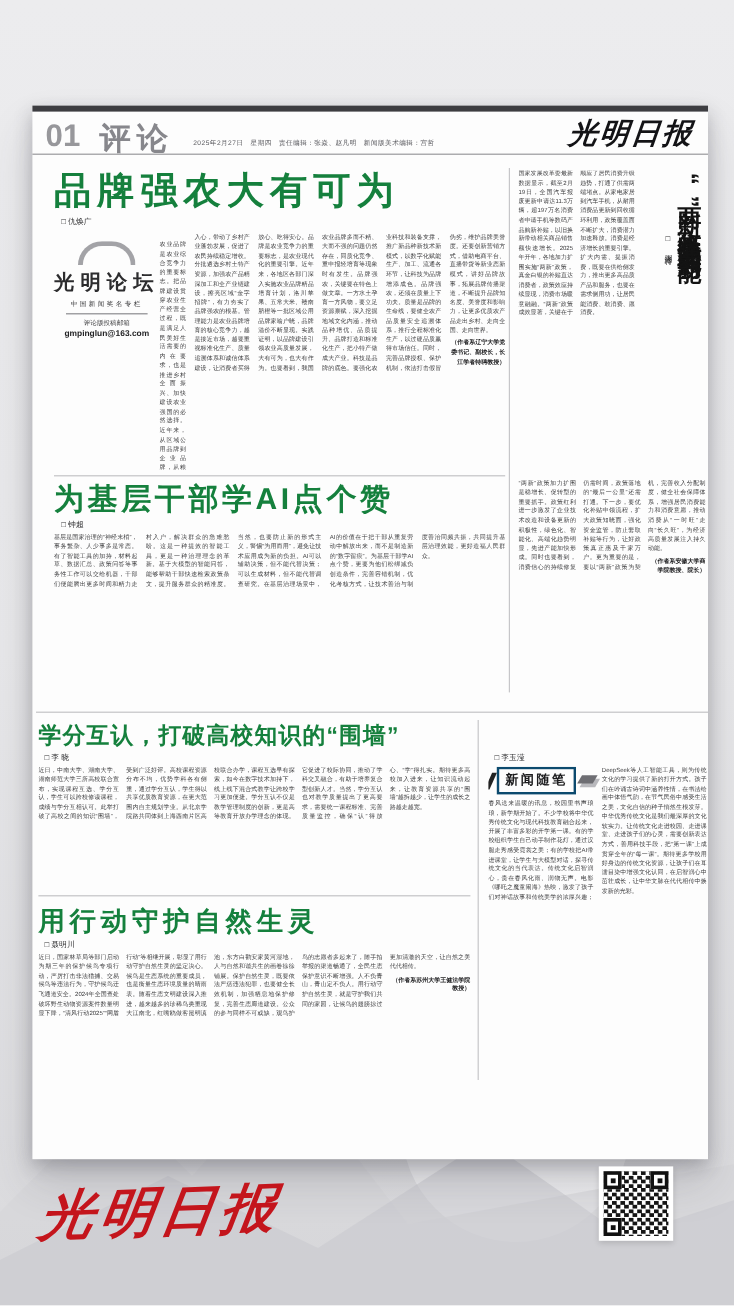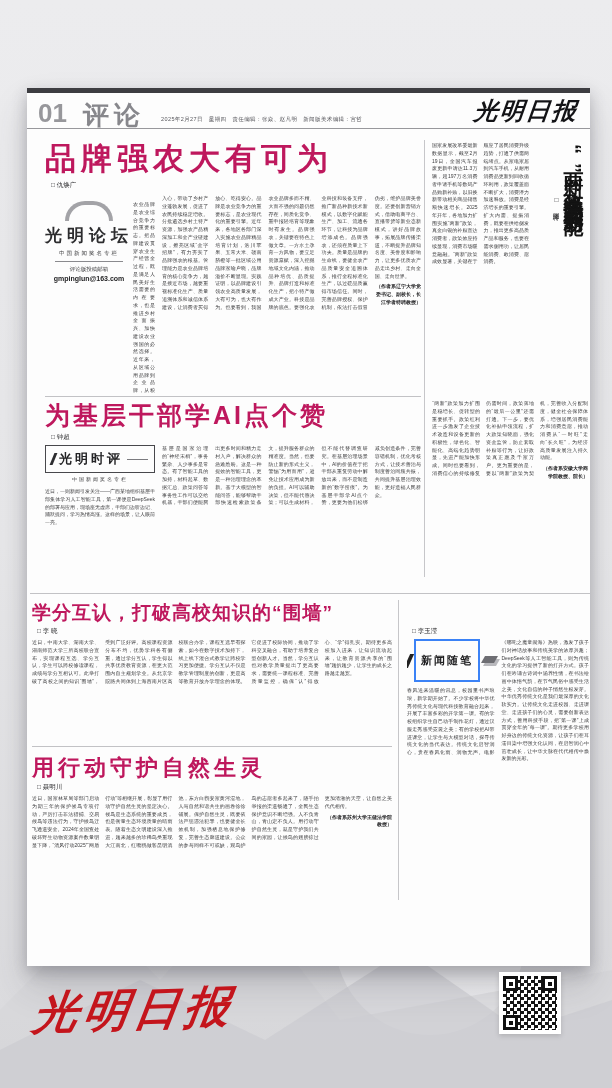--- a/index.html
+++ b/index.html
@@ -24,21 +24,21 @@
 
   
   #page-no   { left:11px; top:10px; font-size:26px; font-weight:700; color:#97979b; }
   #section   { left:56px; top:10px; font-size:26px; font-weight:900; color:#87878c; letter-spacing:5px; }
   #dateline  { left:134px; top:28px; font-size:5.5px; color:#55555a; letter-spacing:.4px; white-space:nowrap; }
   #masthead  { right:12px; top:7px; font-size:24px; font-weight:700; font-style:italic;
                font-family:"Liberation Serif", serif; color:#131316; transform:skewX(-6deg); letter-spacing:2px; }
   #header-rule { left:0; top:40px; width:563px; height:1px; background:#98989c; }
 
   
-  .headline { font-weight:900; color:#be185d; white-space:nowrap; }
+  .headline { font-weight:900; color:#15803d; white-space:nowrap; }
   .author   { font-size:6.5px; color:#2e2e30; }
   .body     { font-size:5px; line-height:1.55; color:#3c3c3e; text-align:justify; overflow:hidden; }
   .cols     { column-fill:balance; }
   .attr     { display:block; font-weight:700; text-align:right; margin-top:3px; color:#232325; }
   .rule-h   { background:#c2c2c5; height:1px; }
   .rule-v   { background:#c6c6c9; width:1px; }
 
   
   #a1-title  { left:18px; top:50px; font-size:31px; letter-spacing:5px; }
   #a1-author { left:24px; top:93px; }
@@ -90,21 +90,21 @@
   #a4-author { left:10px; top:695px; }
   #a4-body   { left:5px; top:707px; width:360px; height:113px; column-count:5; column-gap:6px; }
 
   
   #a5-vrule  { left:371px; top:512px; height:300px; }
   #a5-title  { left:380px; top:510px; font-size:21px; letter-spacing:1px; }
   #a5-author { left:385px; top:539px; }
   #a5-body   { left:380px; top:551px; width:182px; height:260px; column-count:2; column-gap:7px; }
   #badge     { display:flex; align-items:center; gap:3px; width:92px; margin:0 0 5px 0; break-inside:avoid; }
   #badge-stroke { width:4px; height:14px; background:#222; transform:skewX(-24deg); }
-  #badge-label  { border:2px solid #3b82f6; padding:11px 5px; font-size:11px; font-weight:900;
+  #badge-label  { border:2px solid #0c4a6e; padding:1px 5px; font-size:11px; font-weight:900;
                   color:#1d1d1f; letter-spacing:2px; white-space:nowrap; }
   #badge-icon   { position:relative; width:16px; height:12px; }
   #badge-icon .p1 { position:absolute; left:2px; top:4px; width:13px; height:7px; background:#b9b9bd; transform:skewX(-30deg); }
   #badge-icon .p2 { position:absolute; left:0; top:1px; width:13px; height:7px; background:#6e6e73; transform:skewX(-30deg); }
 
   
   #f-logo  { left:34px; top:980px; font-size:45px; font-weight:700; font-style:italic;
              font-family:"Liberation Serif", serif; color:#c4151c; letter-spacing:5px;
              transform:skewX(-10deg) rotate(-2deg); z-index:2; }
   #f-date  { left:252px; top:986px; font-size:19px; font-weight:700; color:#4e4e53; letter-spacing:3px; z-index:2; }
@@ -165,31 +165,20 @@
       <div id="lx-author">□ 周泽将</div>
     </div>
     <div class="abs body cols" id="lx-bottom">
       <span>“两新”政策加力扩围是稳增长、促转型的重要抓手。政策红利进一步激发了企业技术改造和设备更新的积极性，绿色化、智能化、高端化趋势明显，先进产能加快形成。同时也要看到，消费信心的持续修复仍需时间，政策落地的“最后一公里”还需打通。下一步，要优化补贴申领流程，扩大政策知晓面，强化资金监管，防止套取补贴等行为，让好政策真正惠及千家万户。更为重要的是，要以“两新”政策为契机，完善收入分配制度，健全社会保障体系，增强居民消费能力和消费意愿，推动消费从“一时旺”走向“长久旺”，为经济高质量发展注入持久动能。</span>
       <span class="attr">（作者系安徽大学商学院教授、院长）</span>
     </div>
 
     <div class="abs headline" id="a2-title">为基层干部学AI点个赞</div>
     <div class="abs author" id="a2-author">□ 钟超</div>
     <div class="abs" id="a2-flex">
-      <div id="a2-leftcol">
-        <div>
-          <div id="sp-box">
-            <div id="sp-stroke"></div>
-            <div id="sp-title">光明时评</div>
-            <div id="sp-tail"></div>
-          </div>
-          <div id="sp-sub">中国新闻奖名专栏</div>
-        </div>
-        <div class="body" id="a2-bodyleft">近日，一则新闻引发关注——广西某地组织基层干部集体学习人工智能工具，第一课便是DeepSeek的部署与应用，现场座无虚席，干部们边听边记、踊跃提问，学习热情高涨。这样的场景，让人眼前一亮。</div>
-      </div>
       <div class="body cols" id="a2-cols">基层是国家治理的“神经末梢”，事务繁杂、人少事多是常态。有了智能工具的加持，材料起草、数据汇总、政策问答等事务性工作可以交给机器，干部们便能腾出更多时间和精力走村入户，解决群众的急难愁盼。这是一种提效的智能工具，更是一种治理理念的革新。基于大模型的智能问答，能够帮助干部快速检索政策条文，提升服务群众的精准度。当然，也要防止新的形式主义，警惕“为用而用”，避免让技术应用成为新的负担。AI可以辅助决策，但不能代替决策；可以生成材料，但不能代替调查研究。在基层治理场景中，AI的价值在于把干部从重复劳动中解放出来，而不是制造新的“数字留痕”。为基层干部学AI点个赞，更要为他们松绑减负创造条件，完善容错机制，优化考核方式，让技术善治与制度善治同频共振，共同提升基层治理效能，更好造福人民群众。</div>
     </div>
 
     <div class="abs rule-h" id="mid-rule"></div>
 
     <div class="abs headline" id="a3-title">学分互认，打破高校知识的“围墙”</div>
     <div class="abs author" id="a3-author">□ 李 晓</div>
     <div class="abs body cols" id="a3-body">近日，中南大学、湖南大学、湖南师范大学三所高校联合宣布，实现课程互选、学分互认，学生可以跨校修读课程，成绩与学分互相认可。此举打破了高校之间的知识“围墙”，受到广泛好评。高校课程资源分布不均，优势学科各有侧重，通过学分互认，学生得以共享优质教育资源，在更大范围内自主规划学业。从北京学院路共同体到上海西南片区高校联合办学，课程互选早有探索，如今在数字技术加持下，线上线下混合式教学让跨校学习更加便捷。学分互认不仅是教学管理制度的创新，更是高等教育开放办学理念的体现。它促进了校际协同，推动了学科交叉融合，有助于培养复合型创新人才。当然，学分互认也对教学质量提出了更高要求，需要统一课程标准、完善质量监控，确保“认”得放心、“学”得扎实。期待更多高校加入进来，让知识流动起来，让教育资源共享的“围墙”越拆越少，让学生的成长之路越走越宽。</div>
     <div class="abs rule-h" id="a34-rule"></div>
 

